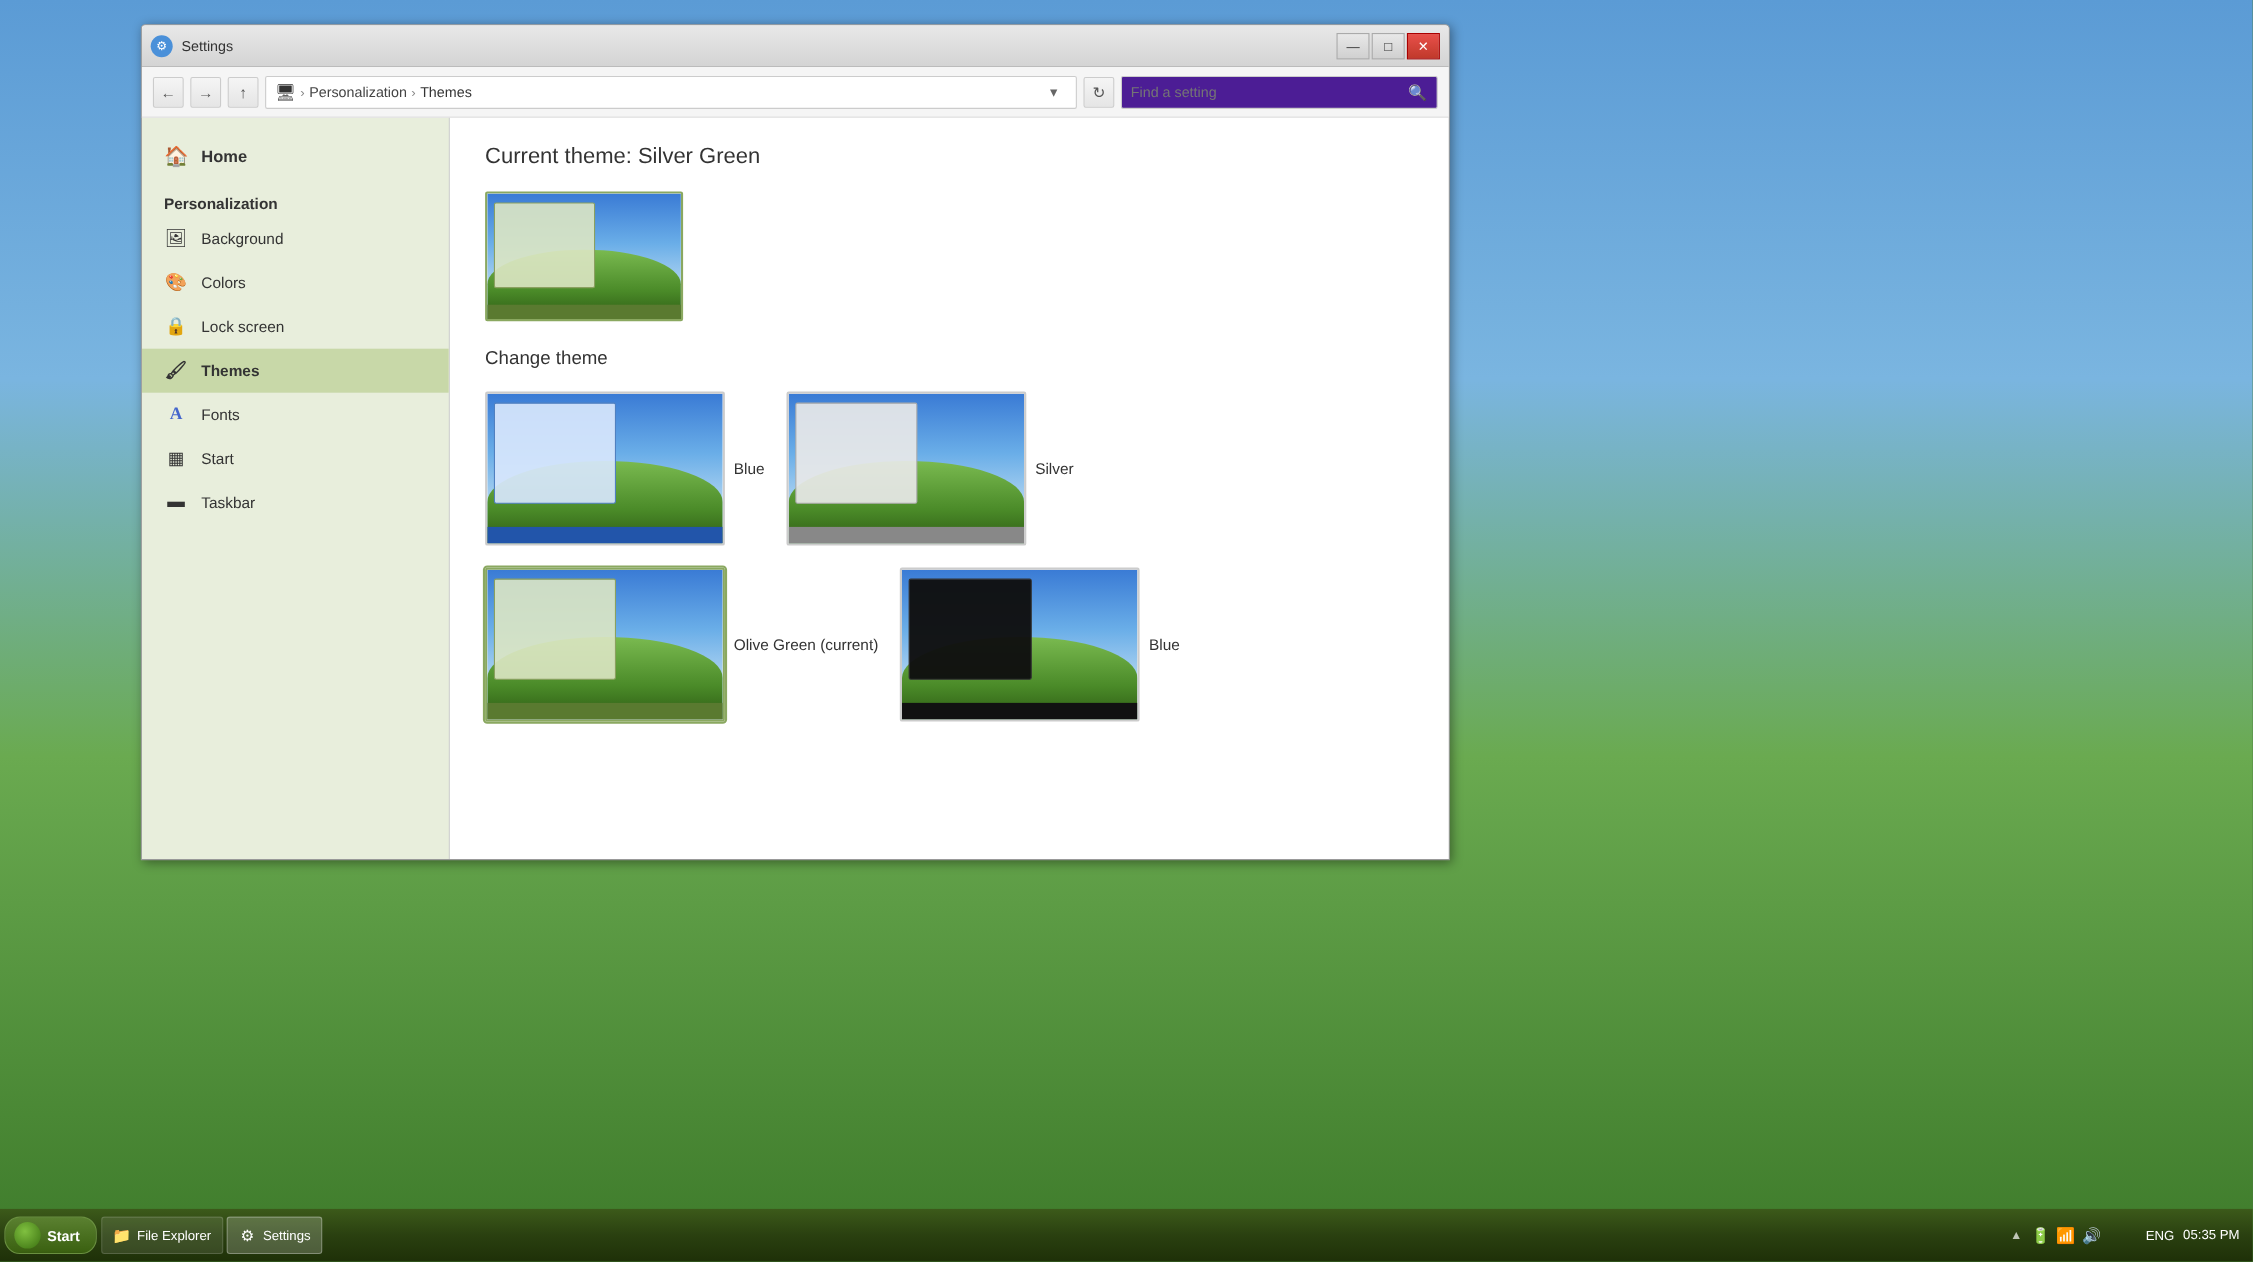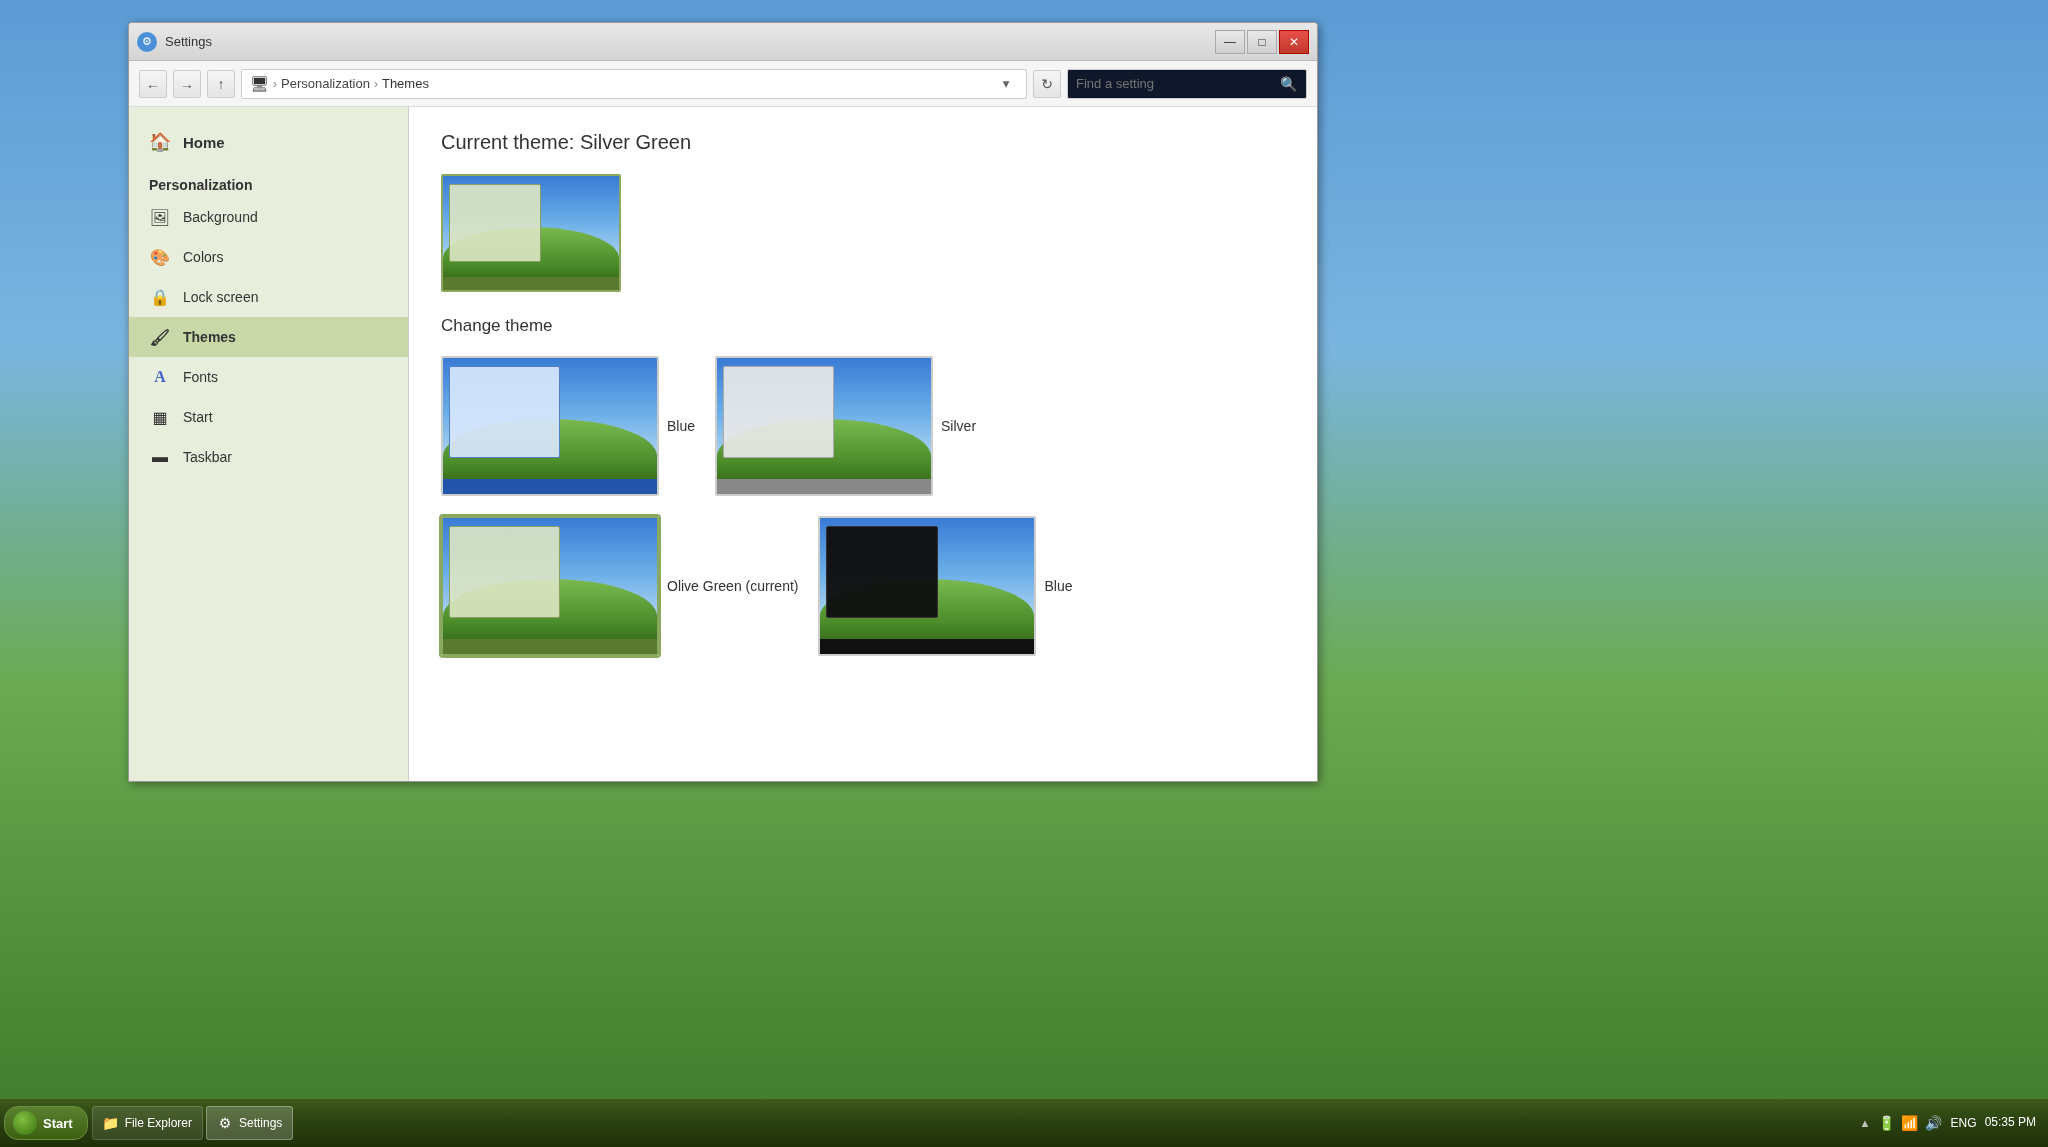--- a/index.html
+++ b/index.html
@@ -135,24 +135,24 @@
       background: linear-gradient(180deg, #f5f5f5, #e5e5e5);
       cursor: pointer;
       display: flex;
       align-items: center;
       justify-content: center;
       font-size: 14px;
       color: #555;
       border-radius: 2px;
     }
     .search-bar {
-      width: 240px;
+      width: 288px;
       height: 30px;
       border: 1px solid #ccc;
-      background: #0f172a;
+      background: #4c1d95;
       border-radius: 2px;
       display: flex;
       align-items: center;
       padding: 0 8px;
       gap: 6px;
     }
     .search-input {
       flex: 1;
       border: none;
       outline: none;
@@ -561,18 +561,18 @@
     </div>
   </div>
 
   <div class="system-tray">
     <span class="tray-chevron">▲</span>
     <div class="tray-icons">
       <span style="font-size:14px;">🔋</span>
       <span style="font-size:14px;">📶</span>
       <span style="font-size:14px;">🔊</span>
     </div>
-    <span style="font-size:12px;">ENG</span>
+    <span style="font-size:12px;margin-left:32px;">ENG</span>
     <div class="tray-clock">
       <div>05:35 PM</div>
     </div>
   </div>
 </div>
 
 </body></html>

